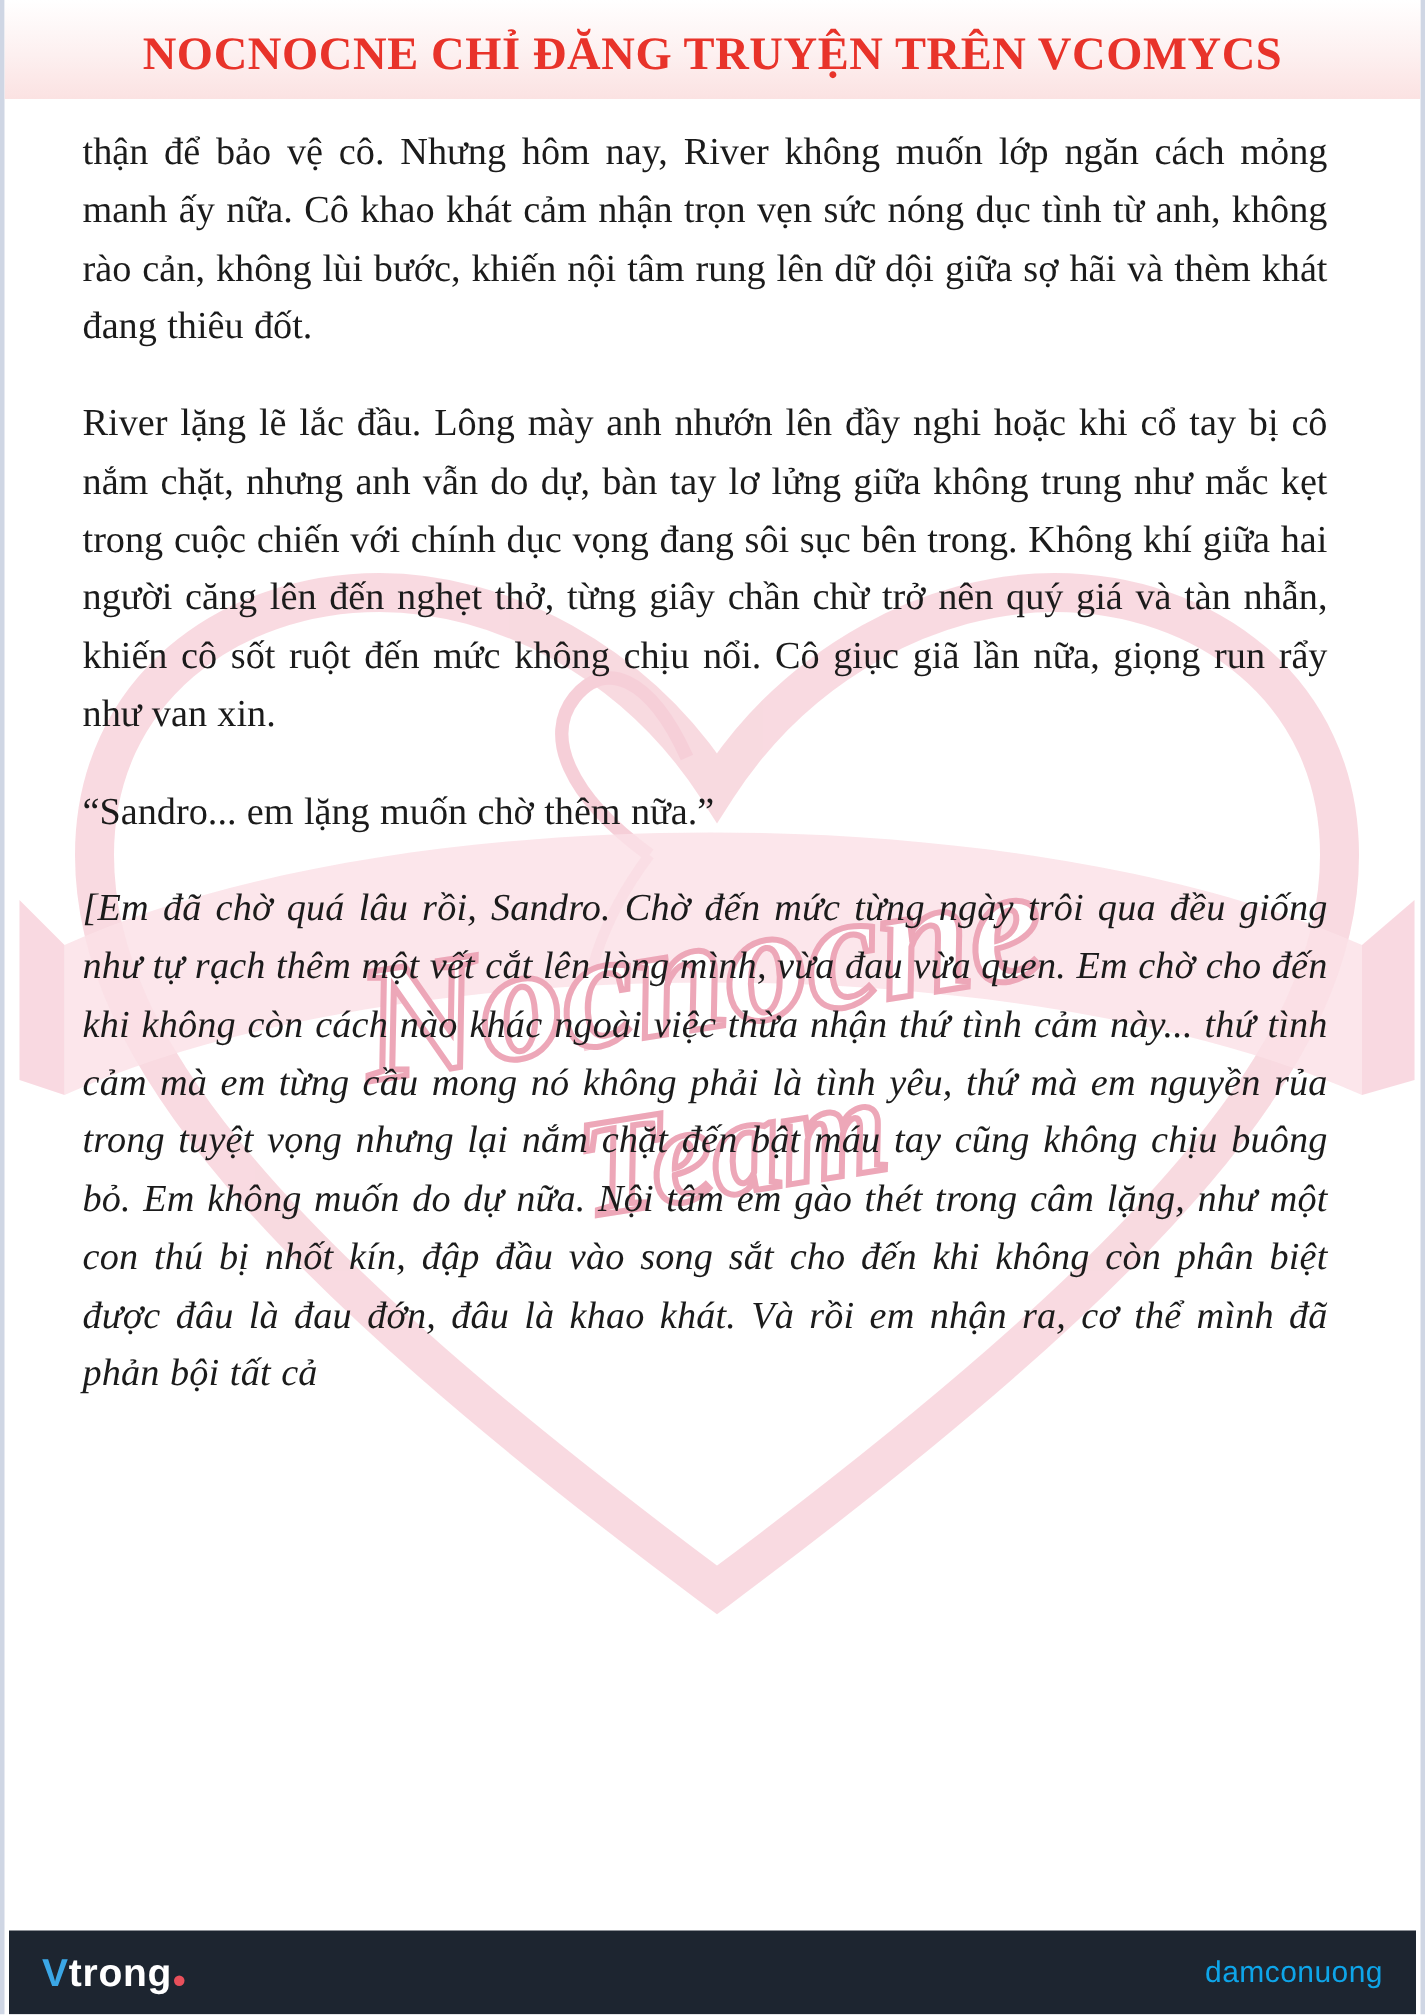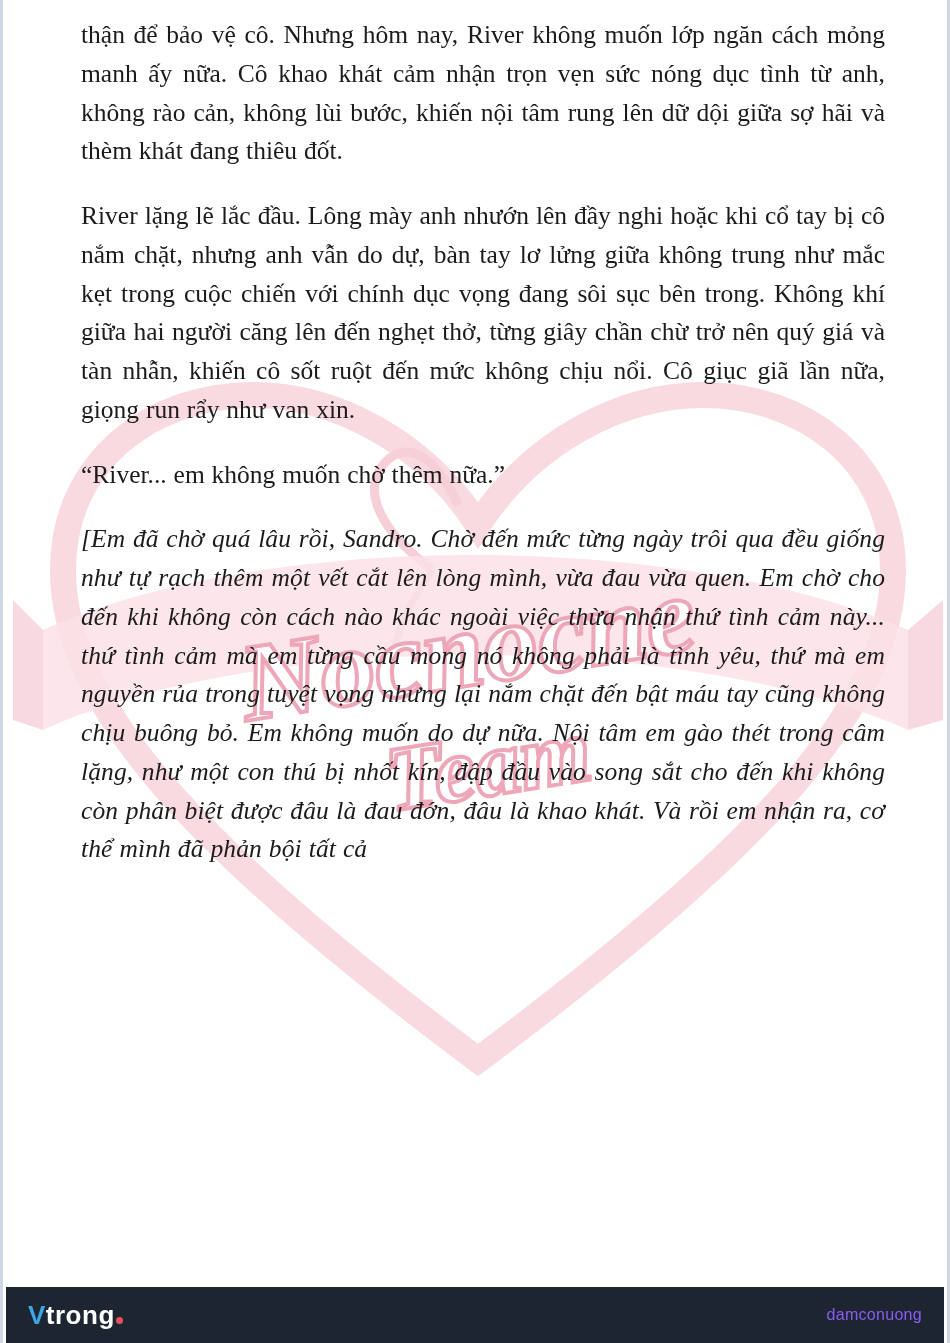--- a/index.html
+++ b/index.html
@@ -52,21 +52,21 @@
     font-size: 31px;
     letter-spacing: 0.4px;
     color: #e8332a;
     white-space: nowrap;
   }
 
   
   .content {
     position: relative;
     z-index: 2;
-    padding: 16px 62px 0 78px;
+    padding: 16px 62px 0 52px;
   }
   p.para {
     margin: 0 0 26px 0;
     font-size: 25.5px;
     line-height: 1.52;
     text-align: justify;
     color: #1b1b1b;
     word-spacing: 0.5px;
   }
   p.para.italic {
@@ -102,22 +102,22 @@
   .footer-logo .rest { color: #ffffff; }
   .footer-logo .dot {
     width: 7px; height: 7px;
     background: #e8505b;
     border-radius: 50%;
     display: inline-block;
     margin: 0 1px 2px 1px;
   }
   .footer-credit {
     font-family: "Liberation Sans", sans-serif;
-    font-size: 16px;
-    color: #8b5cf6;
+    font-size: 20px;
+    color: #0ea5e9;
     letter-spacing: 0.3px;
   }
 </style>
 </head>
 <body>
 
 <div class="page">
 
   <svg class="watermark" viewBox="0 0 950 780" xmlns="http://www.w3.org/2000/svg">
     <g opacity="0.55">
@@ -125,25 +125,28 @@
       <path d="M455 205 C 430 150, 400 140, 380 165 C 360 190, 375 230, 430 270" fill="none" stroke="#f0a9ba" stroke-width="9"></path>
       <path d="M430 270 C 400 310, 380 360, 390 400" fill="none" stroke="#f0a9ba" stroke-width="7"></path>
       <path d="M40 330 C 260 230, 680 230, 905 330 L 905 430 C 680 330, 260 330, 40 430 Z" fill="#f8c9d4" opacity="0.85"></path>
       <path d="M40 330 L 10 300 L 10 420 L 40 430 Z" fill="#f2aebe" opacity="0.85"></path>
       <path d="M905 330 L 940 300 L 940 420 L 905 430 Z" fill="#f2aebe" opacity="0.85"></path>
     </g>
     <text x="470" y="385" text-anchor="middle" font-family="Liberation Serif, serif" font-style="italic" font-weight="bold" font-size="110" fill="#ffffff" stroke="#eda7b8" stroke-width="4" transform="rotate(-9 470 385)">Nocnocne</text>
     <text x="490" y="495" text-anchor="middle" font-family="Liberation Serif, serif" font-style="italic" font-weight="bold" font-size="92" fill="#ffffff" stroke="#eda7b8" stroke-width="4" transform="rotate(-9 490 495)">Team</text>
   </svg>
 
+  <div class="header-banner">
+    <div class="header-title">NOCNOCNE CHỈ ĐĂNG TRUYỆN TRÊN VCOMYCS</div>
+  </div>
 
   <div class="content">
     <p class="para">thận để bảo vệ cô. Nhưng hôm nay, River không muốn lớp ngăn cách mỏng manh ấy nữa. Cô khao khát cảm nhận trọn vẹn sức nóng dục tình từ anh, không rào cản, không lùi bước, khiến nội tâm rung lên dữ dội giữa sợ hãi và thèm khát đang thiêu đốt.</p>
     <p class="para">River lặng lẽ lắc đầu. Lông mày anh nhướn lên đầy nghi hoặc khi cổ tay bị cô nắm chặt, nhưng anh vẫn do dự, bàn tay lơ lửng giữa không trung như mắc kẹt trong cuộc chiến với chính dục vọng đang sôi sục bên trong. Không khí giữa hai người căng lên đến nghẹt thở, từng giây chần chừ trở nên quý giá và tàn nhẫn, khiến cô sốt ruột đến mức không chịu nổi. Cô giục giã lần nữa, giọng run rẩy như van xin.</p>
-    <p class="para">“River... em không muốn chờ thêm nữa.”</p>
+    <p class="para">“Sandro... em lặng muốn chờ thêm nữa.”</p>
     <p class="para italic">[Em đã chờ quá lâu rồi, Sandro. Chờ đến mức từng ngày trôi qua đều giống như tự rạch thêm một vết cắt lên lòng mình, vừa đau vừa quen. Em chờ cho đến khi không còn cách nào khác ngoài việc thừa nhận thứ tình cảm này... thứ tình cảm mà em từng cầu mong nó không phải là tình yêu, thứ mà em nguyền rủa trong tuyệt vọng nhưng lại nắm chặt đến bật máu tay cũng không chịu buông bỏ. Em không muốn do dự nữa. Nội tâm em gào thét trong câm lặng, như một con thú bị nhốt kín, đập đầu vào song sắt cho đến khi không còn phân biệt được đâu là đau đớn, đâu là khao khát. Và rồi em nhận ra, cơ thể mình đã phản bội tất cả</p>
   </div>
 
   <div class="footer">
     <div class="footer-logo">
       <span class="v">V</span>
       <span class="rest">trong</span>
       <span class="dot"></span>
     </div>
     <div class="footer-credit">damconuong</div>

